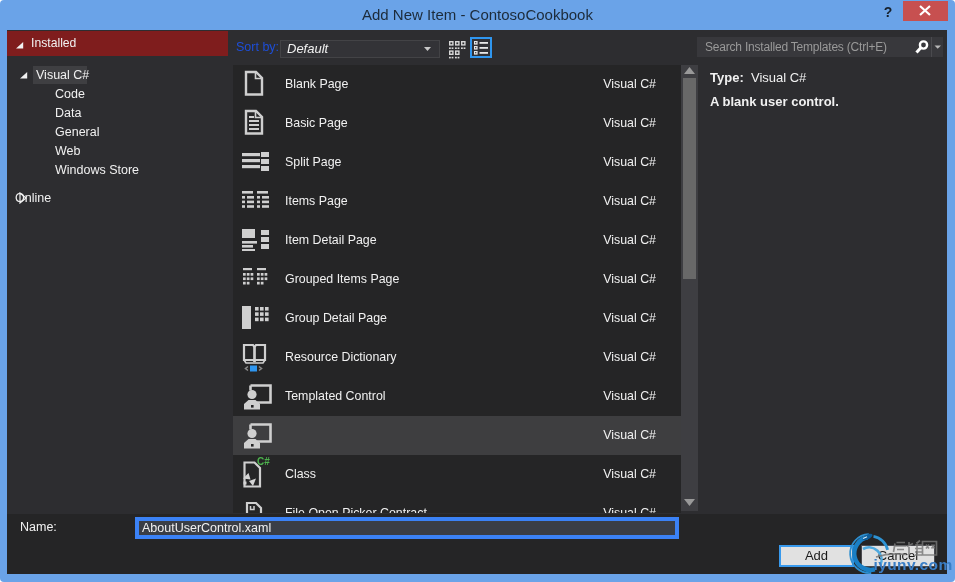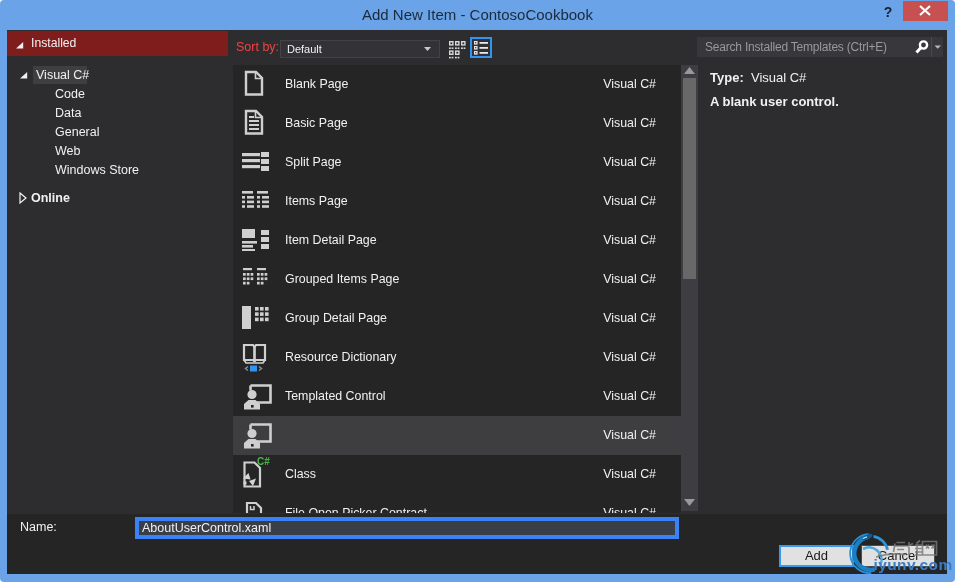--- a/index.html
+++ b/index.html
@@ -30,23 +30,23 @@
   #searchbox{left:697px;top:37px;width:246px;height:20px;background:#38383C;}
   #searchbox span{position:absolute;left:8px;top:0;height:20px;line-height:20px;font-size:12px;letter-spacing:-0.2px;color:#999999;}
   
   #bottombar{left:7px;top:514px;width:940px;height:60px;background:#252526;}
   #nameinput{left:135px;top:517px;width:536px;height:14px;background:#3A3E46;border:4px solid #3b82f6;}
   #nameinput span{position:absolute;left:3px;top:0;height:14px;line-height:14px;font-size:12.5px;color:#F1F1F1;}
   .btn{position:absolute;top:545px;height:22px;background:#E1E1E1;color:#1A1A1A;font-size:13px;text-align:center;line-height:22px;}
   #addbtn{left:779px;width:71px;line-height:18px;border:2px solid #3899EC;height:18px;}
   #cancelbtn{left:861px;width:72px;border:1px solid #4A4A4F;height:20px;line-height:20px;}
   
-  #sortlbl{left:236px;top:34px;width:60px;height:26px;line-height:26px;font-size:12.5px;color:#ef4444;}
+  #sortlbl{left:236px;top:34px;width:60px;height:26px;line-height:26px;font-size:12.5px;color:#1d4ed8;}
   #sortdd{left:280px;top:40px;width:158px;height:16px;background:#333337;border:1px solid #434346;}
-  #sortdd span{position:absolute;left:6px;top:0;height:16px;line-height:16px;font-size:11px;color:#F1F1F1;}
+  #sortdd span{position:absolute;left:6px;top:0;height:16px;line-height:16px;font-size:13px;color:#F1F1F1;font-style:italic;}
   #typeline{left:710px;top:70px;font-size:13px;color:#F1F1F1;}
   #descline{left:710px;top:94px;font-size:13px;color:#F1F1F1;font-weight:bold;}
 </style>
 </head>
 <body>
 <div id="win">
   <div class="abs" id="titlebar"></div>
   <div class="abs" id="btitle">Add New Item - ContosoCookbook</div>
   <div class="abs" id="helpq">?</div>
   <div class="abs" id="closebtn">
@@ -72,21 +72,21 @@
     </svg>
   <div class="abs txt" style="left:36px;top:68px;">Visual C#</div>
   <div class="abs txt" style="left:55px;top:87px;">Code</div>
   <div class="abs txt" style="left:55px;top:106px;">Data</div>
   <div class="abs txt" style="left:55px;top:125px;">General</div>
   <div class="abs txt" style="left:55px;top:144px;">Web</div>
   <div class="abs txt" style="left:55px;top:163px;">Windows Store</div>
   <svg class="abs" style="left:19px;top:192px" width="8" height="12">
       <path d="M1 1 L7 6 L1 11 Z" fill="none" stroke="#F1F1F1" stroke-width="1.2"></path>
     </svg>
-  <div class="abs txt" style="left:31px;top:191px;font-weight:bold;">Online</div>
+  <div class="abs txt" style="left:15px;top:191px;">Online</div>
 
   <div class="abs" id="sortlbl">Sort by:</div>
   <div class="abs" id="sortdd">
       <span>Default</span>
     <svg style="position:absolute;right:7px;top:6px" width="8" height="5">
         <path d="M0 0 L7 0 L3.5 4 Z" fill="#C8C8C8"></path>
       </svg>
   </div>
 
   <svg class="abs" style="left:449px;top:41px" width="17" height="18">

